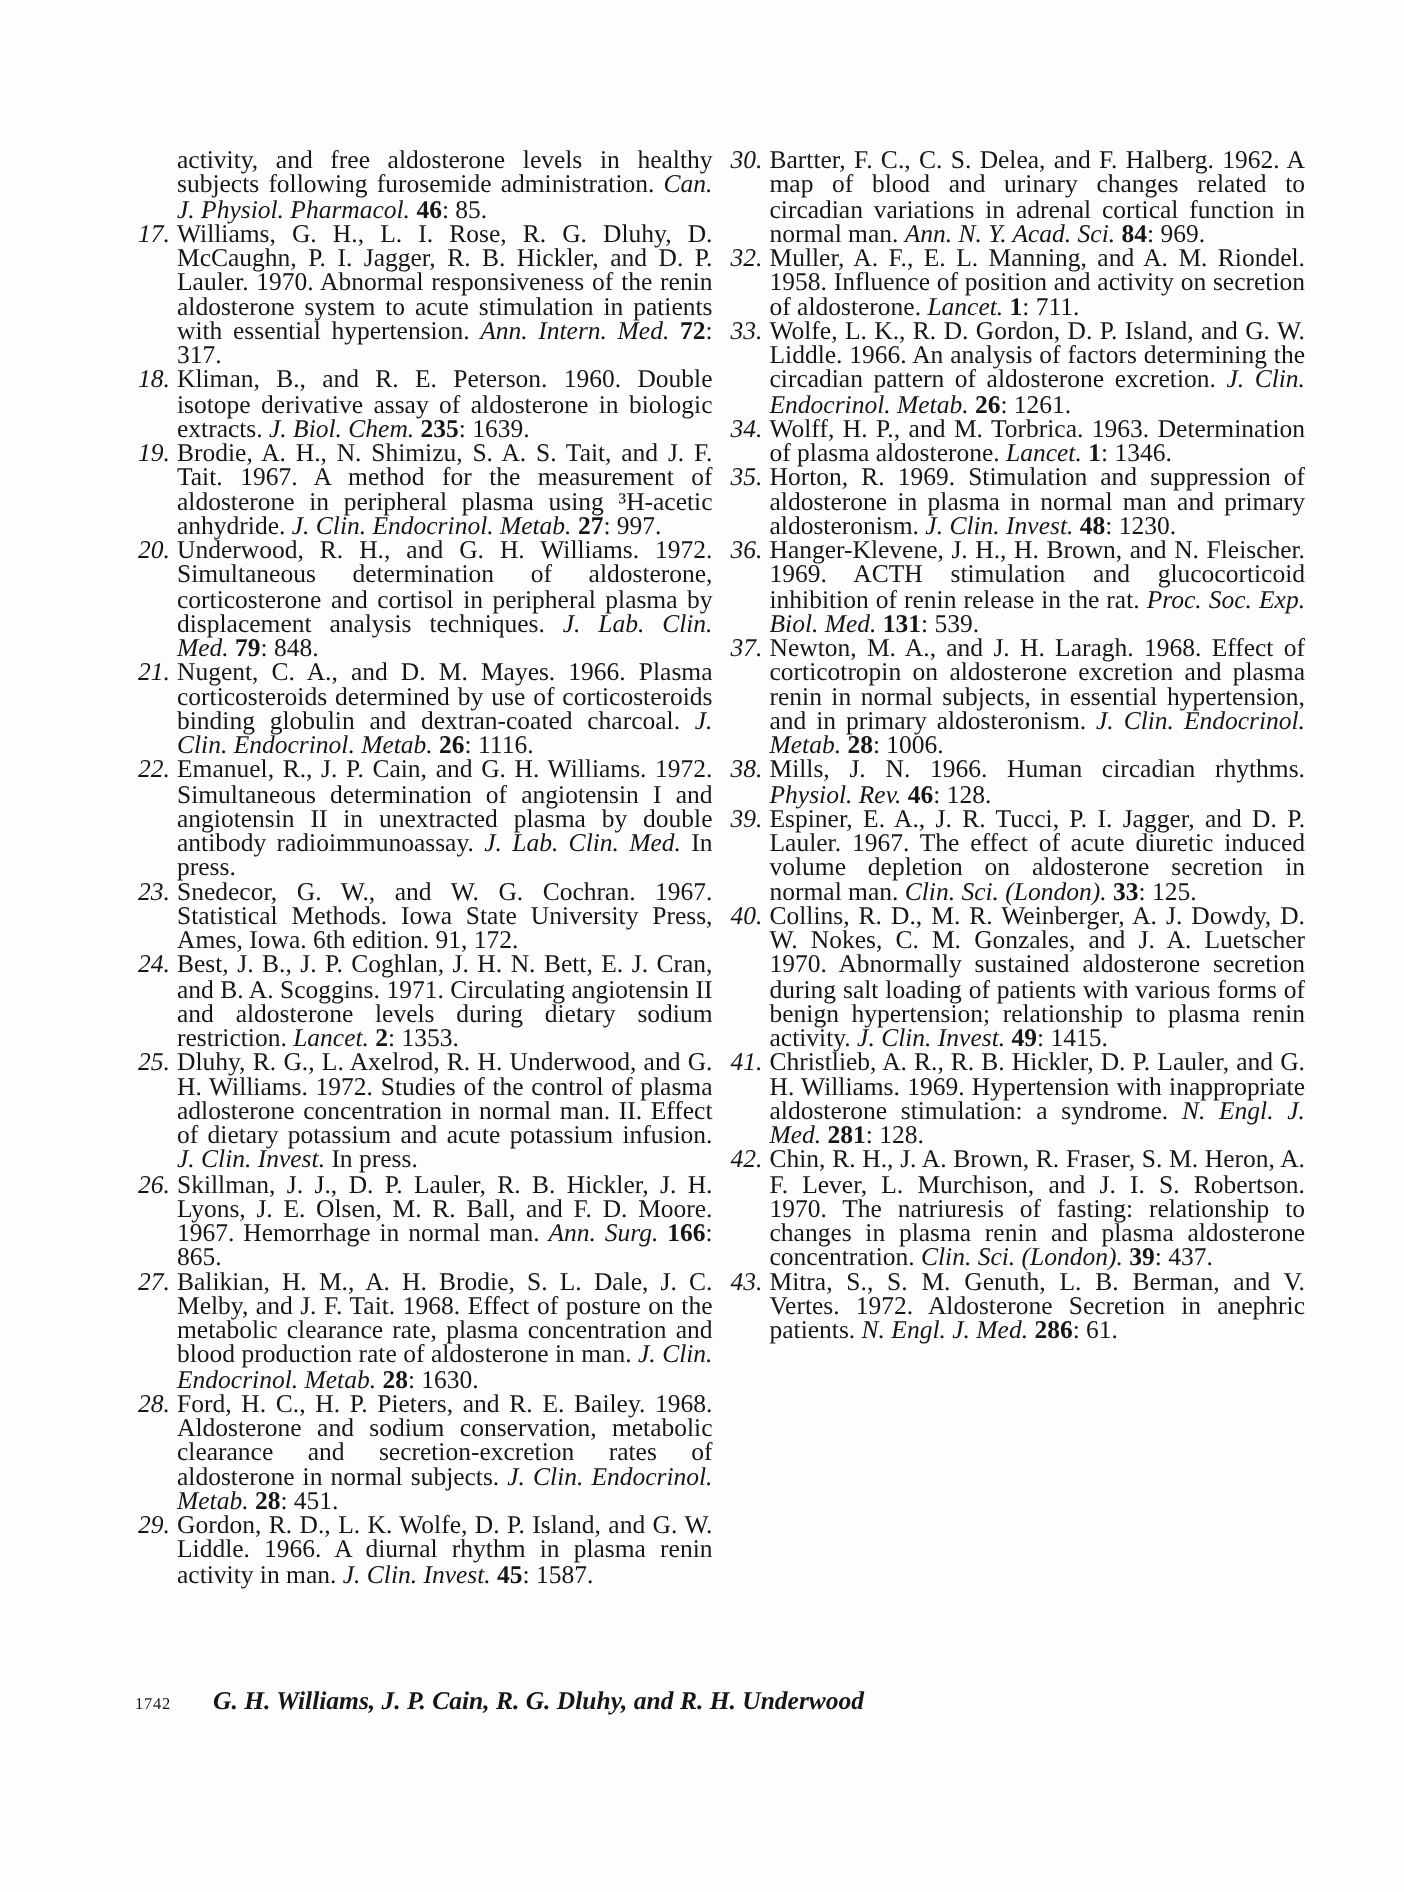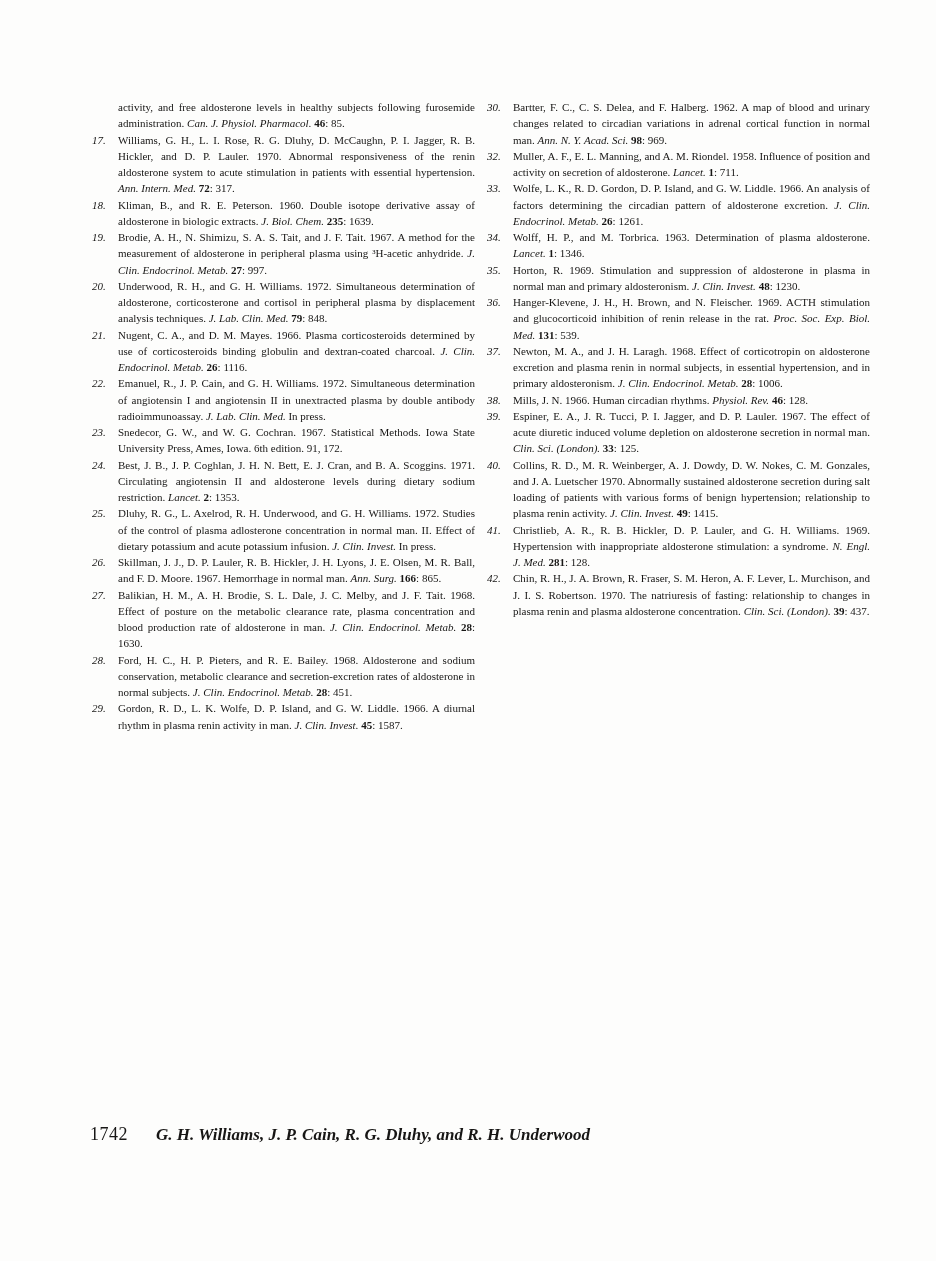--- a/index.html
+++ b/index.html
@@ -8,21 +8,21 @@
     width:936px;height:1261px;
     background:#fdfdfc;
     font-family:"Liberation Serif","DejaVu Serif",serif;
     color:#171615;
     overflow:hidden;
   }
   .col{
     position:absolute;
     top:99px;
     width:383px;
-    font-size:11px;
+    font-size:17px;
     line-height:16.25px;
     text-align:justify;
   }
   .col-left{left:92px;}
   .col-right{left:487px;}
   .ref{
     padding-left:26px;
     text-indent:-26px;
   }
   .ref .num{
@@ -34,21 +34,21 @@
   .seg-plain{font-style:normal;font-weight:normal;}
   .seg-italic{font-style:italic;}
   .seg-bold{font-weight:bold;}
   .footer{
     position:absolute;
     left:90px;
     top:1124px;
     white-space:nowrap;
   }
   .footer .pagenum{
-    font-size:18px;
+    font-size:11px;
     letter-spacing:0.5px;
   }
   .footer .authors{
     font-size:17px;
     font-style:italic;
     font-weight:bold;
     margin-left:24px;
   }
 </style>
 </head>
@@ -65,30 +65,31 @@
       <div class="ref"><span class="num">22.</span><span class="seg-plain">Emanuel, R., J. P. Cain, and G. H. Williams. 1972. Simultaneous determination of angiotensin I and angiotensin II in unextracted plasma by double antibody radioimmunoassay. </span><span class="seg-italic">J. Lab. Clin. Med.</span><span class="seg-plain"> In press.</span></div>
       <div class="ref"><span class="num">23.</span><span class="seg-plain">Snedecor, G. W., and W. G. Cochran. 1967. Statistical Methods. Iowa State University Press, Ames, Iowa. 6th edition. 91, 172.</span></div>
       <div class="ref"><span class="num">24.</span><span class="seg-plain">Best, J. B., J. P. Coghlan, J. H. N. Bett, E. J. Cran, and B. A. Scoggins. 1971. Circulating angiotensin II and aldosterone levels during dietary sodium restriction. </span><span class="seg-italic">Lancet.</span><span class="seg-bold"> 2</span><span class="seg-plain">: 1353.</span></div>
       <div class="ref"><span class="num">25.</span><span class="seg-plain">Dluhy, R. G., L. Axelrod, R. H. Underwood, and G. H. Williams. 1972. Studies of the control of plasma adlosterone concentration in normal man. II. Effect of dietary potassium and acute potassium infusion. </span><span class="seg-italic">J. Clin. Invest.</span><span class="seg-plain"> In press.</span></div>
       <div class="ref"><span class="num">26.</span><span class="seg-plain">Skillman, J. J., D. P. Lauler, R. B. Hickler, J. H. Lyons, J. E. Olsen, M. R. Ball, and F. D. Moore. 1967. Hemorrhage in normal man. </span><span class="seg-italic">Ann. Surg.</span><span class="seg-bold"> 166</span><span class="seg-plain">: 865.</span></div>
       <div class="ref"><span class="num">27.</span><span class="seg-plain">Balikian, H. M., A. H. Brodie, S. L. Dale, J. C. Melby, and J. F. Tait. 1968. Effect of posture on the metabolic clearance rate, plasma concentration and blood production rate of aldosterone in man. </span><span class="seg-italic">J. Clin. Endocrinol. Metab.</span><span class="seg-bold"> 28</span><span class="seg-plain">: 1630.</span></div>
       <div class="ref"><span class="num">28.</span><span class="seg-plain">Ford, H. C., H. P. Pieters, and R. E. Bailey. 1968. Aldosterone and sodium conservation, metabolic clearance and secretion-excretion rates of aldosterone in normal subjects. </span><span class="seg-italic">J. Clin. Endocrinol. Metab.</span><span class="seg-bold"> 28</span><span class="seg-plain">: 451.</span></div>
       <div class="ref"><span class="num">29.</span><span class="seg-plain">Gordon, R. D., L. K. Wolfe, D. P. Island, and G. W. Liddle. 1966. A diurnal rhythm in plasma renin activity in man. </span><span class="seg-italic">J. Clin. Invest.</span><span class="seg-bold"> 45</span><span class="seg-plain">: 1587.</span></div>
     </div>
   <div class="col col-right">
-      <div class="ref"><span class="num">30.</span><span class="seg-plain">Bartter, F. C., C. S. Delea, and F. Halberg. 1962. A map of blood and urinary changes related to circadian variations in adrenal cortical function in normal man. </span><span class="seg-italic">Ann. N. Y. Acad. Sci.</span><span class="seg-bold"> 98</span><span class="seg-plain">: 969.</span></div>
+      <div class="ref"><span class="num">30.</span><span class="seg-plain">Bartter, F. C., C. S. Delea, and F. Halberg. 1962. A map of blood and urinary changes related to circadian variations in adrenal cortical function in normal man. </span><span class="seg-italic">Ann. N. Y. Acad. Sci.</span><span class="seg-bold"> 84</span><span class="seg-plain">: 969.</span></div>
       <div class="ref"><span class="num">32.</span><span class="seg-plain">Muller, A. F., E. L. Manning, and A. M. Riondel. 1958. Influence of position and activity on secretion of aldosterone. </span><span class="seg-italic">Lancet.</span><span class="seg-bold"> 1</span><span class="seg-plain">: 711.</span></div>
       <div class="ref"><span class="num">33.</span><span class="seg-plain">Wolfe, L. K., R. D. Gordon, D. P. Island, and G. W. Liddle. 1966. An analysis of factors determining the circadian pattern of aldosterone excretion. </span><span class="seg-italic">J. Clin. Endocrinol. Metab.</span><span class="seg-bold"> 26</span><span class="seg-plain">: 1261.</span></div>
       <div class="ref"><span class="num">34.</span><span class="seg-plain">Wolff, H. P., and M. Torbrica. 1963. Determination of plasma aldosterone. </span><span class="seg-italic">Lancet.</span><span class="seg-bold"> 1</span><span class="seg-plain">: 1346.</span></div>
       <div class="ref"><span class="num">35.</span><span class="seg-plain">Horton, R. 1969. Stimulation and suppression of aldosterone in plasma in normal man and primary aldosteronism. </span><span class="seg-italic">J. Clin. Invest.</span><span class="seg-bold"> 48</span><span class="seg-plain">: 1230.</span></div>
       <div class="ref"><span class="num">36.</span><span class="seg-plain">Hanger-Klevene, J. H., H. Brown, and N. Fleischer. 1969. ACTH stimulation and glucocorticoid inhibition of renin release in the rat. </span><span class="seg-italic">Proc. Soc. Exp. Biol. Med.</span><span class="seg-bold"> 131</span><span class="seg-plain">: 539.</span></div>
       <div class="ref"><span class="num">37.</span><span class="seg-plain">Newton, M. A., and J. H. Laragh. 1968. Effect of corticotropin on aldosterone excretion and plasma renin in normal subjects, in essential hypertension, and in primary aldosteronism. </span><span class="seg-italic">J. Clin. Endocrinol. Metab.</span><span class="seg-bold"> 28</span><span class="seg-plain">: 1006.</span></div>
       <div class="ref"><span class="num">38.</span><span class="seg-plain">Mills, J. N. 1966. Human circadian rhythms. </span><span class="seg-italic">Physiol. Rev.</span><span class="seg-bold"> 46</span><span class="seg-plain">: 128.</span></div>
       <div class="ref"><span class="num">39.</span><span class="seg-plain">Espiner, E. A., J. R. Tucci, P. I. Jagger, and D. P. Lauler. 1967. The effect of acute diuretic induced volume depletion on aldosterone secretion in normal man. </span><span class="seg-italic">Clin. Sci. (London).</span><span class="seg-bold"> 33</span><span class="seg-plain">: 125.</span></div>
       <div class="ref"><span class="num">40.</span><span class="seg-plain">Collins, R. D., M. R. Weinberger, A. J. Dowdy, D. W. Nokes, C. M. Gonzales, and J. A. Luetscher 1970. Abnormally sustained aldosterone secretion during salt loading of patients with various forms of benign hypertension; relationship to plasma renin activity. </span><span class="seg-italic">J. Clin. Invest.</span><span class="seg-bold"> 49</span><span class="seg-plain">: 1415.</span></div>
       <div class="ref"><span class="num">41.</span><span class="seg-plain">Christlieb, A. R., R. B. Hickler, D. P. Lauler, and G. H. Williams. 1969. Hypertension with inappropriate aldosterone stimulation: a syndrome. </span><span class="seg-italic">N. Engl. J. Med.</span><span class="seg-bold"> 281</span><span class="seg-plain">: 128.</span></div>
       <div class="ref"><span class="num">42.</span><span class="seg-plain">Chin, R. H., J. A. Brown, R. Fraser, S. M. Heron, A. F. Lever, L. Murchison, and J. I. S. Robertson. 1970. The natriuresis of fasting: relationship to changes in plasma renin and plasma aldosterone concentration. </span><span class="seg-italic">Clin. Sci. (London).</span><span class="seg-bold"> 39</span><span class="seg-plain">: 437.</span></div>
+      <div class="ref"><span class="num">43.</span><span class="seg-plain">Mitra, S., S. M. Genuth, L. B. Berman, and V. Vertes. 1972. Aldosterone Secretion in anephric patients. </span><span class="seg-italic">N. Engl. J. Med.</span><span class="seg-bold"> 286</span><span class="seg-plain">: 61.</span></div>
     </div>
   <div class="footer">
     <span class="pagenum">1742</span>
     <span class="authors">G. H. Williams, J. P. Cain, R. G. Dluhy, and R. H. Underwood</span>
   </div>
 </div>
 
 </body></html>

